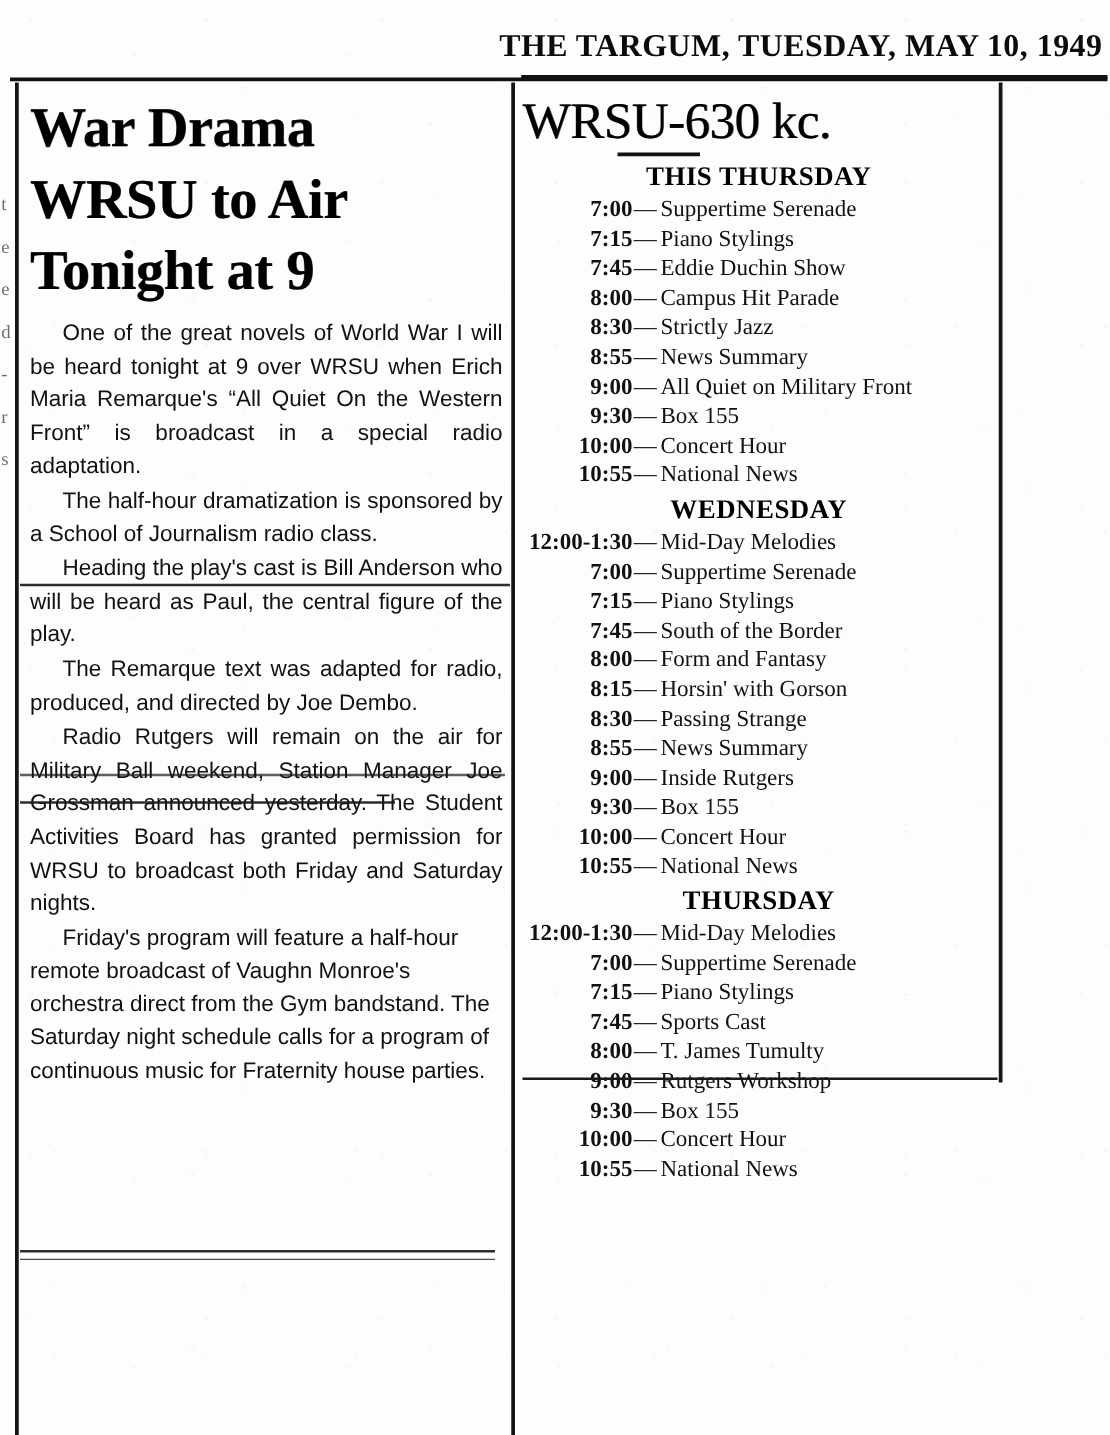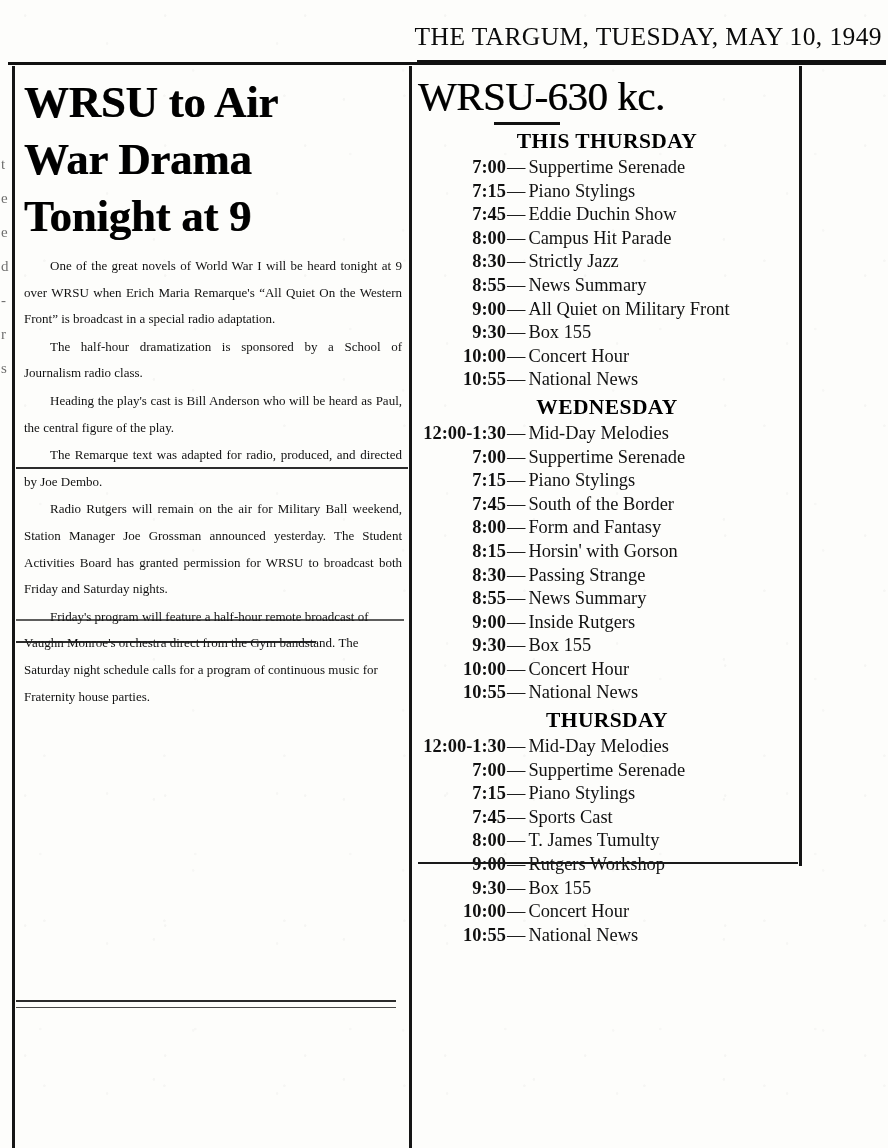--- a/index.html
+++ b/index.html
@@ -31,21 +31,21 @@
     background-size: 140px 130px, 170px 150px, 120px 165px, 190px 140px, 155px 175px, 210px 160px;
   }
 
   
   .masthead {
     position: absolute;
     top: 22px;
     right: 6px;
     font-size: 25.5px;
     letter-spacing: 0.4px;
-    font-weight: 400;
+    font-weight: 700;
     white-space: nowrap;
     font-family: "Liberation Serif", "DejaVu Serif", serif;
   }
 
   
   .rule-top {
     position: absolute;
     left: 8px;
     right: 2px;
     top: 62px;
@@ -96,25 +96,25 @@
     letter-spacing: -0.3px;
     margin: 0 0 6px 0;
     color: #000;
     text-shadow: 0.4px 0 0 rgba(0,0,0,0.55), -0.3px 0.3px 0 rgba(0,0,0,0.32);
   }
   .headline span { display: block; }
 
   .body-text { margin-top: 8px; }
   .para {
     margin: 0 0 1px 0;
-    font-size: 13px;
+    font-size: 18px;
     line-height: 26.6px;
     text-align: justify;
     text-indent: 26px;
-    font-family: Liberation Serif, serif;
+    font-family: Liberation Sans, sans-serif;
     color: #111;
   }
   .para:last-child { text-align: left; }
 
   
   .streak {
     position: absolute;
     background: #1a1a1a;
     height: 2px;
     opacity: 0.92;
@@ -193,22 +193,22 @@
   <div class="rule-top seg2"></div>
 
   <div class="rule-v left-frame"></div>
   <div class="rule-v mid-frame"></div>
   <div class="rule-v right-frame"></div>
 
   <div class="bleed" id="bleed-host"><div class="bleed-line" style="top: 0px;">t</div><div class="bleed-line" style="top: 34px;">e</div><div class="bleed-line" style="top: 68px;">e</div><div class="bleed-line" style="top: 102px;">d</div><div class="bleed-line" style="top: 136px;">-</div><div class="bleed-line" style="top: 170px;">r</div><div class="bleed-line" style="top: 204px;">s</div></div>
 
   <div class="col-left">
     <h1 class="headline">
+      <span>War Drama</span>
       <span>WRSU to Air</span>
-      <span>War Drama</span>
       <span>Tonight at 9</span>
     </h1>
 
     <div class="body-text">
       <p class="para">One of the great novels of World War I will be heard tonight at 9 over WRSU when Erich Maria Remarque's “All Quiet On the Western Front” is broadcast in a special radio adaptation.</p>
       <p class="para">The half-hour dramatization is sponsored by a School of Journalism radio class.</p>
       <p class="para">Heading the play's cast is Bill Anderson who will be heard as Paul, the central figure of the play.</p>
       <p class="para">The Remarque text was adapted for radio, produced, and directed by Joe Dembo.</p>
       <p class="para">Radio Rutgers will remain on the air for Military Ball weekend, Station Manager Joe Grossman announced yesterday. The Student Activities Board has granted permission for WRSU to broadcast both Friday and Saturday nights.</p>
       <p class="para">Friday's program will feature a half-hour remote broadcast of Vaughn Monroe's orchestra direct from the Gym bandstand. The Saturday night schedule calls for a program of continuous music for Fraternity house parties.</p>

